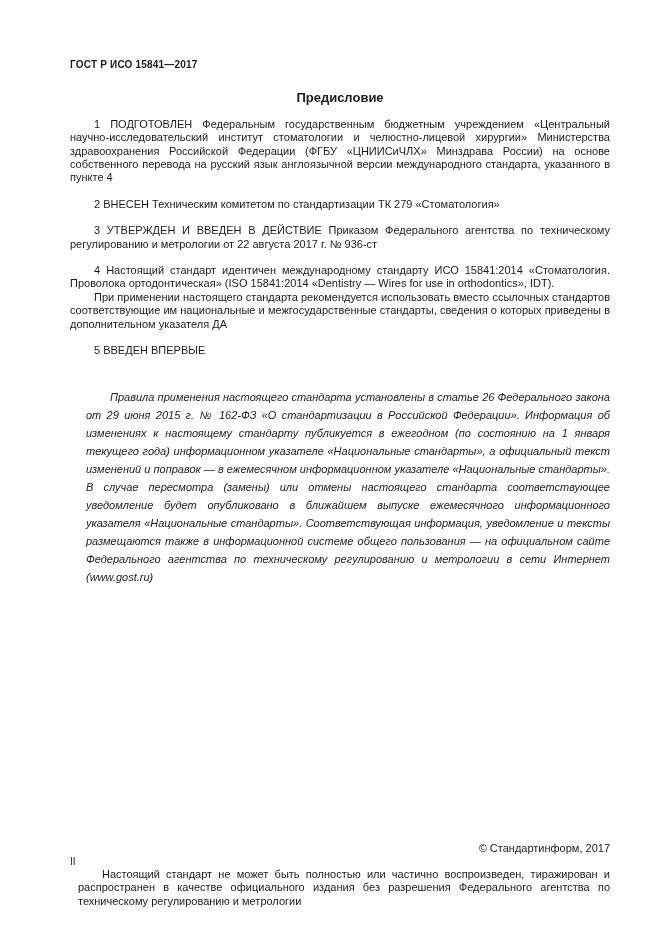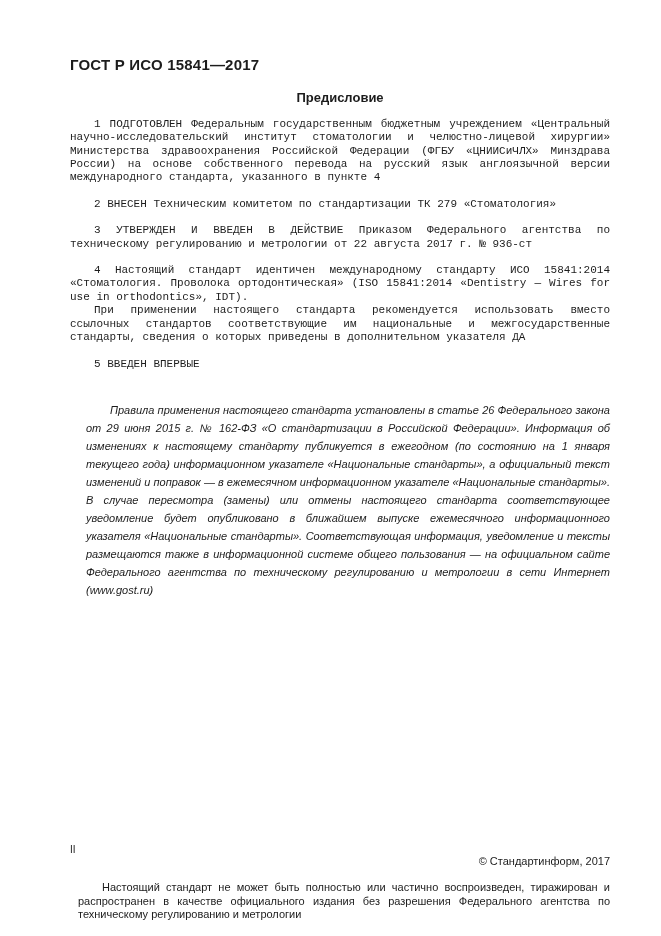--- a/index.html
+++ b/index.html
@@ -16,34 +16,33 @@
     color: #1c1c1c;
     font-family: "Liberation Sans", sans-serif;
     font-size: 11px;
     line-height: 13.4px;
     box-sizing: border-box;
     padding: 58px 51px 0 70px;
     overflow: hidden;
   }
   .doc-header {
     font-weight: bold;
-    font-size: 15px;
+    font-size: 10px;
     letter-spacing: 0.2px;
   }
   .doc-title {
     margin: 20px 0 12px 0;
     text-align: center;
     font-size: 13px;
     font-weight: bold;
   }
   .para {
     margin: 13px 0 0 0;
     text-align: justify;
     text-indent: 24px;
-    font-family: Liberation Mono, monospace;
   }
   .para.no-gap {
     margin-top: 0;
   }
   .legal {
     margin: 30px 0 0 16px;
     font-style: italic;
     text-align: justify;
     text-indent: 24px;
     line-height: 18px;
@@ -53,21 +52,21 @@
     text-align: right;
   }
   .distribution {
     margin: 13px 0 0 8px;
     text-align: justify;
     text-indent: 24px;
   }
   .page-number {
     position: absolute;
     left: 70px;
-    bottom: 80px;
+    bottom: 68px;
     font-size: 10px;
   }
 </style>
 </head>
 <body>
 
 <div class="page">
   <div class="doc-header">ГОСТ Р ИСО 15841—2017</div>
   <div class="doc-title">Предисловие</div>
 

